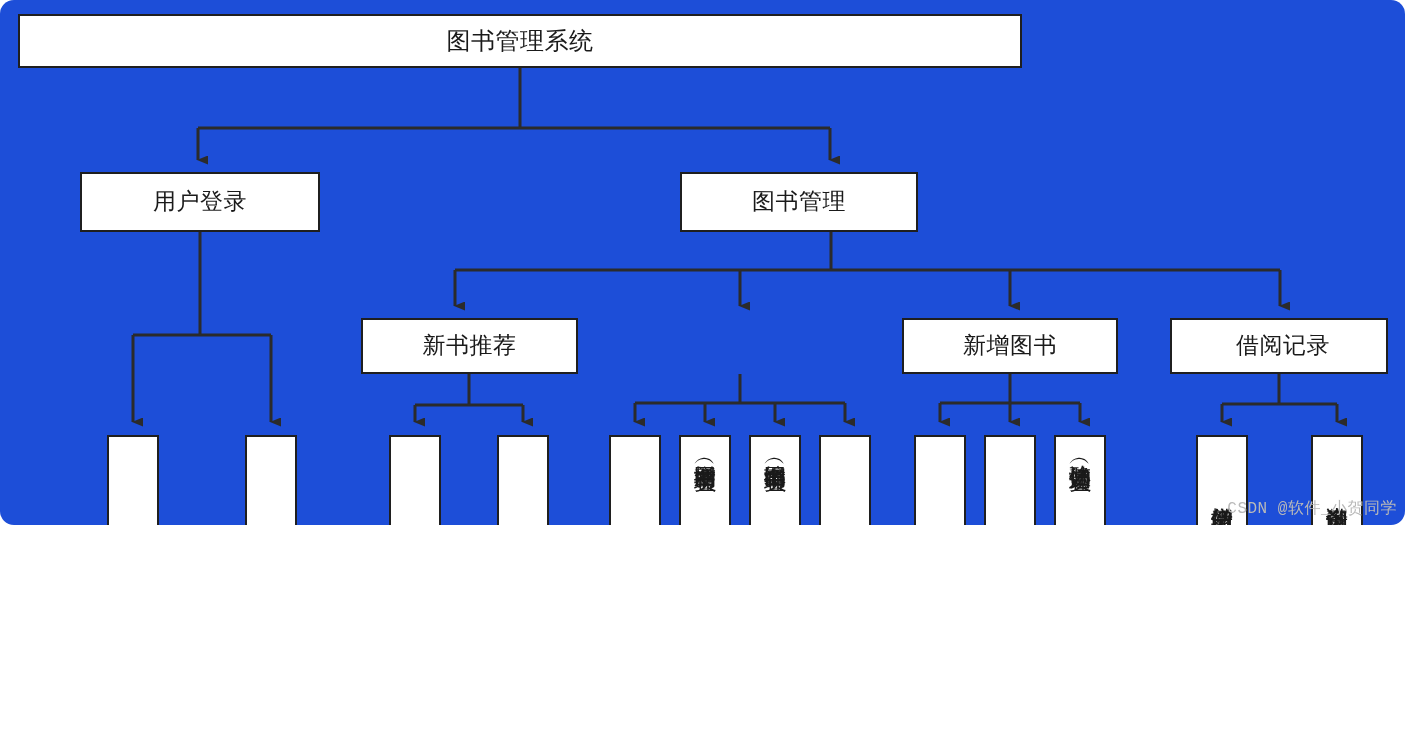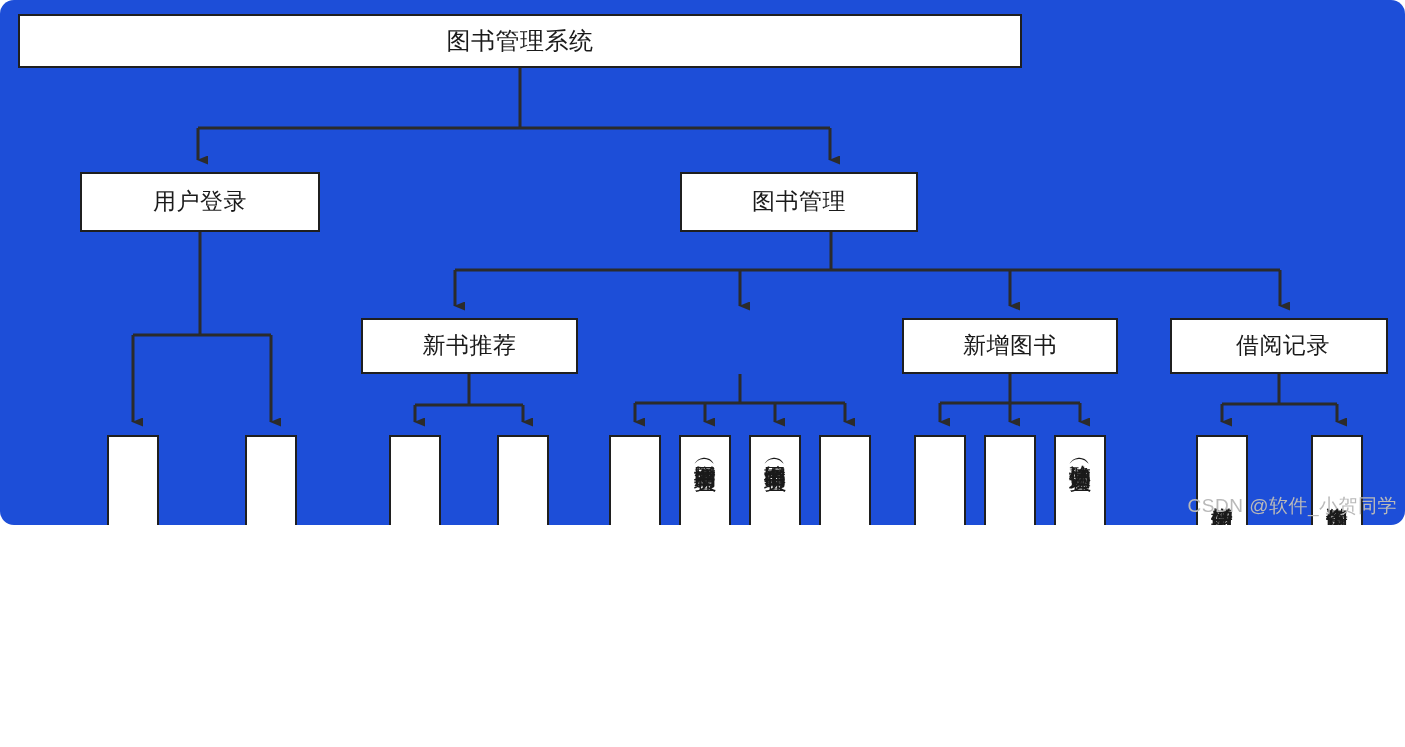--- a/index.html
+++ b/index.html
@@ -61,25 +61,25 @@
   .leaf-mid .vtext {
     margin-top: 88px;
   }
   .leaf-long .vtext {
     margin-top: 4px;
   }
   #watermark {
     position: absolute;
     right: 8px;
     bottom: 6px;
-    font-size: 19px;
+    font-size: 16px;
     color: #b9b9b9;
     letter-spacing: 0.5px;
     white-space: nowrap;
-    font-family: Liberation Sans, sans-serif;
+    font-family: Liberation Mono, monospace;
   }
 </style>
 </head>
 <body>
 
 <div id="canvas">
 
   <svg id="edges" viewBox="0 0 1405 747" xmlns="http://www.w3.org/2000/svg">
     <defs>
       <marker id="arrowhead" markerWidth="9" markerHeight="11" refX="4.5" refY="10" orient="auto" markerUnits="userSpaceOnUse">

